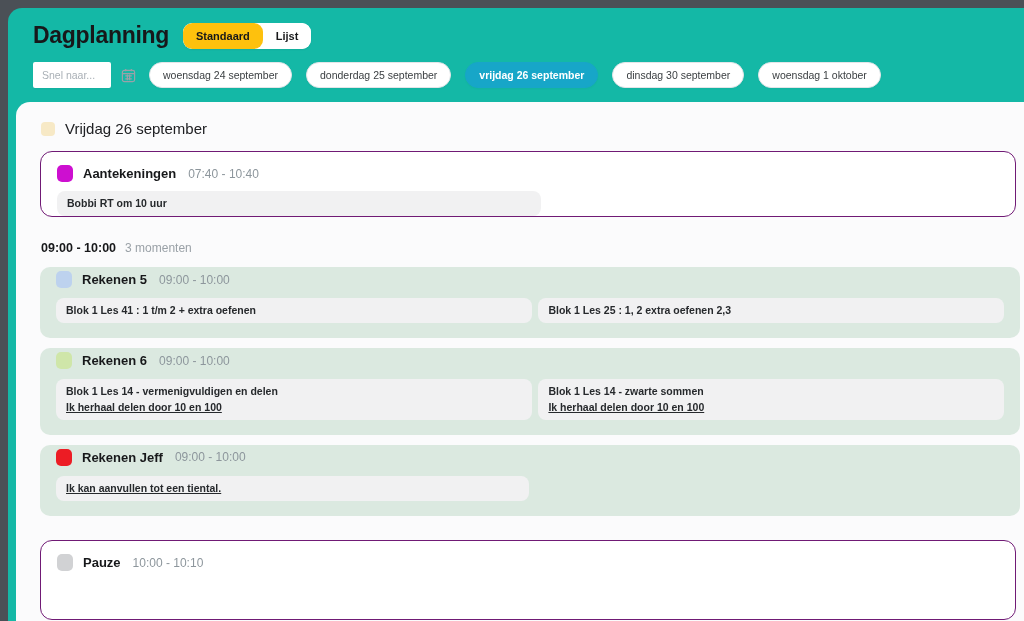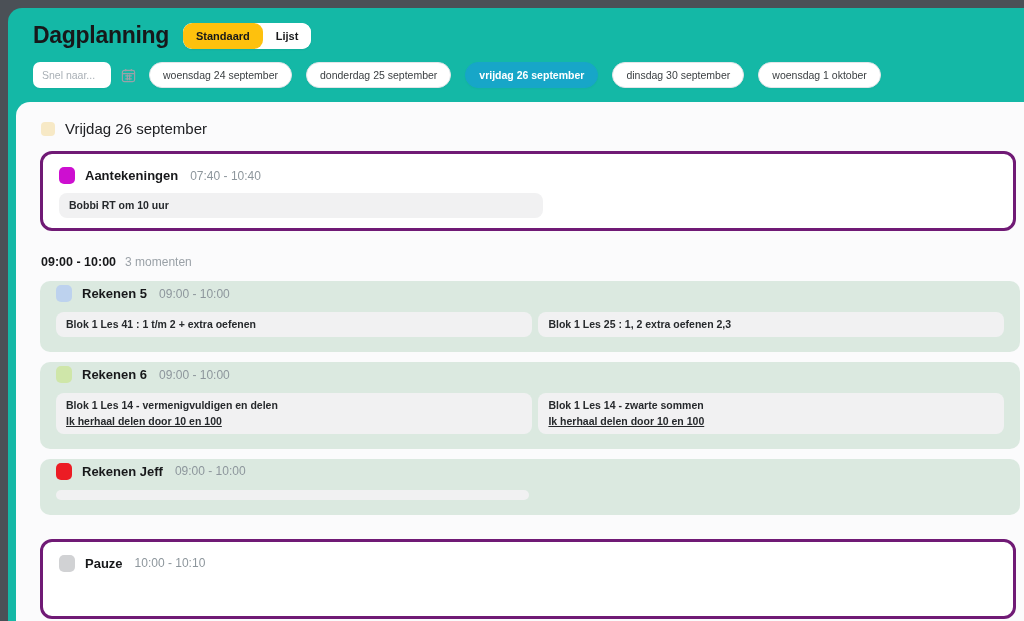--- a/index.html
+++ b/index.html
@@ -21,21 +21,21 @@
   .toggle { display:inline-flex; background:#ffffff; border-radius:9px; box-shadow:0 1px 2px rgba(0,0,0,.06); overflow:hidden; }
   .toggle .seg {
     border:none; background:#fff; font-family:inherit;
     font-size:11px; font-weight:700; color:#17181a;
     padding:7px 13px; cursor:pointer; border-radius:9px;
   }
   .toggle .seg.active { background:#fec10d; }
   
   .datebar { display:flex; align-items:center; gap:8px; padding:13px 0 0 25px; white-space:nowrap; }
   .search {
-    width:78px; height:26px; border:none; border-radius:7px;
+    width:78px; height:26px; border:none; border-radius:2px;
     background:#ffffff; padding:0 9px; font-family:inherit; font-size:10.5px; color:#3c4043;
     box-shadow:0 1px 2px rgba(0,0,0,.04); outline:none;
   }
   .search::placeholder { color:#a9b0b6; }
   .cal-btn { width:18px; height:18px; display:inline-flex; align-items:center; justify-content:center; margin-right:4px; cursor:pointer; }
   .pills { display:flex; gap:14px; align-items:center; }
   .pill {
     height:26px; border-radius:13px; border:1px solid #e3e5e8; background:#ffffff;
     font-family:inherit; font-size:10.5px; color:#3c4043; padding:0 13px; cursor:pointer;
     box-shadow:0 1px 2px rgba(0,0,0,.03); white-space:nowrap;
@@ -45,22 +45,22 @@
   .panel {
     margin:14px 0 0 8px; background:#fbfbfc;
     border-top-left-radius:14px;
     min-height:520px;
     padding:18px 0 0 17px;
   }
   .day-heading { display:flex; align-items:center; gap:10px; padding-left:8px; margin-bottom:14px; }
   .chip-sm { width:14px; height:14px; border-radius:4px; flex:0 0 auto; }
   .day-title { font-size:15px; font-weight:500; color:#202124; }
   .card {
-    background:#ffffff; border:3px solid #701a75; border-radius:12px;
-    margin:0 8px 0 7px; padding:13px 16px 10px 16px;
+    background:#ffffff; border:1px solid #701a75; border-radius:12px;
+    margin:0 8px 0 7px; padding:13px 16px 0 16px;
   }
   .moment-head { display:flex; align-items:center; gap:10px; }
   .chip { width:16px; height:17px; border-radius:5px; flex:0 0 auto; }
   .moment-name { font-size:13px; font-weight:700; color:#17181a; }
   .moment-time { font-size:12px; color:#8d969c; margin-left:2px; }
   .note {
     background:#f1f1f2; border-radius:8px; padding:5px 10px;
     font-size:10.5px; font-weight:600; color:#26292c; line-height:1.45;
     cursor:text;
   }
@@ -175,20 +175,21 @@
     </section>
 
     <section class="moment-block">
       <div class="moment-head">
         <span class="chip" style="background: rgb(236, 28, 36);"></span>
         <span class="moment-name">Rekenen Jeff</span>
         <span class="moment-time">09:00 - 10:00</span>
       </div>
       <div class="notes-grid one-col">
         <div class="note">
+          <div class="link">Ik kan aanvullen tot een tiental.</div>
         </div>
       </div>
     </section>
 
     <section class="card pauze-card">
       <div class="moment-head">
         <span class="chip" style="background: rgb(209, 210, 212);"></span>
         <span class="moment-name">Pauze</span>
         <span class="moment-time">10:00 - 10:10</span>
       </div>

